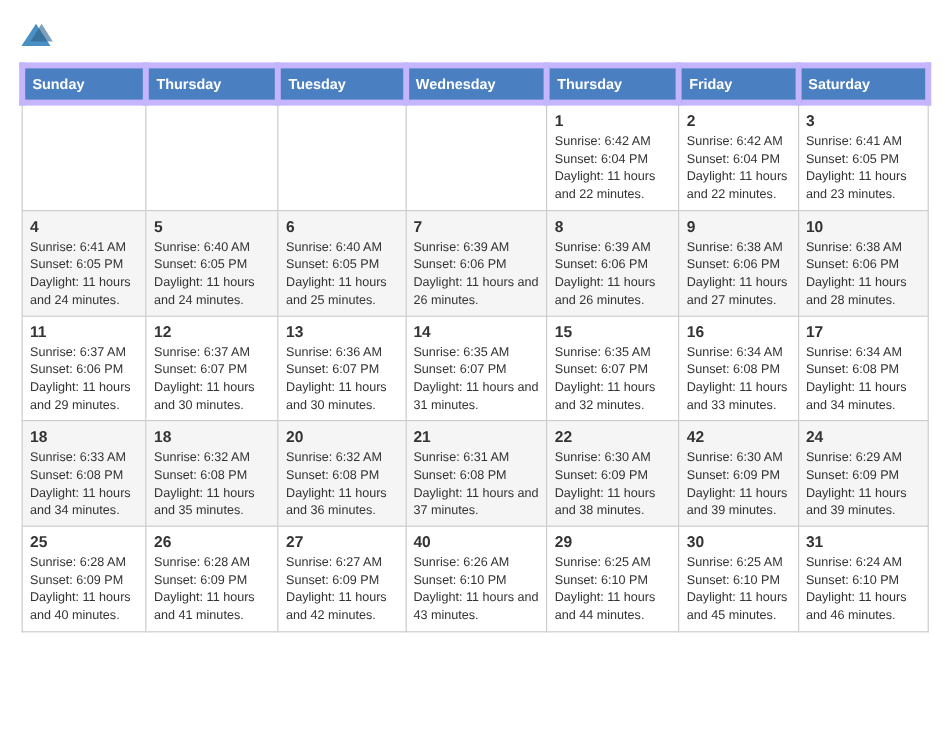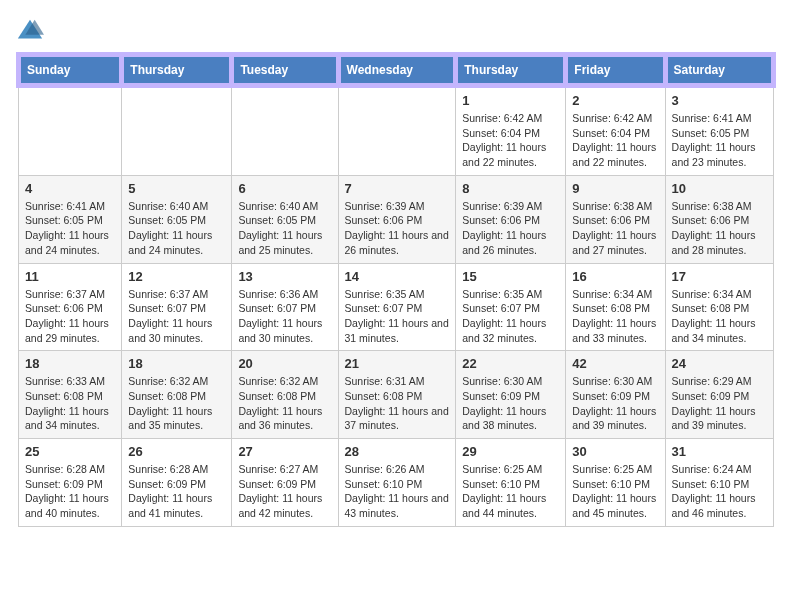--- a/index.html
+++ b/index.html
@@ -290,21 +290,21 @@
           Sunrise: 6:28 AM<br>Sunset: 6:09 PM<br>Daylight: 11 hours and 41 minutes.
         </div>
         </td>
         <td>
           <div class="day-number">27</div>
         <div class="day-info">
           Sunrise: 6:27 AM<br>Sunset: 6:09 PM<br>Daylight: 11 hours and 42 minutes.
         </div>
         </td>
         <td>
-          <div class="day-number">28</div>
+          <div class="day-number">40</div>
         <div class="day-info">
           Sunrise: 6:26 AM<br>Sunset: 6:10 PM<br>Daylight: 11 hours and 43 minutes.
         </div>
         </td>
         <td>
           <div class="day-number">29</div>
         <div class="day-info">
           Sunrise: 6:25 AM<br>Sunset: 6:10 PM<br>Daylight: 11 hours and 44 minutes.
         </div>
         </td>

